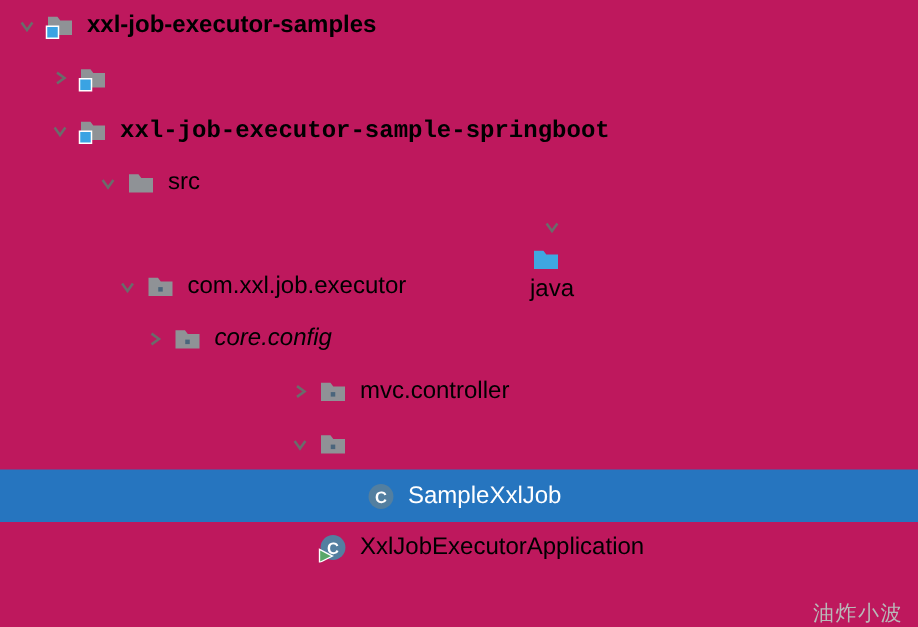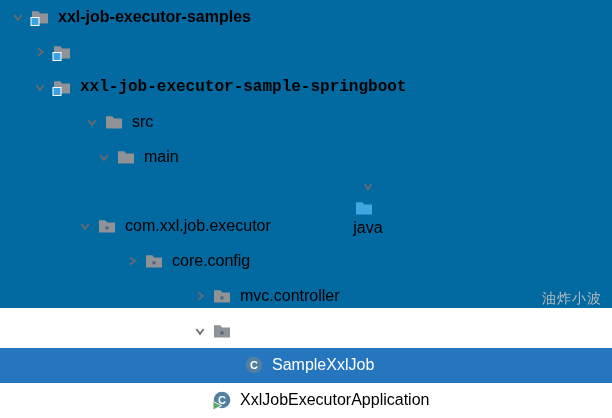--- a/index.html
+++ b/index.html
@@ -1,18 +1,18 @@
 <!DOCTYPE html>
 <html><head>
 <meta charset="utf-8">
 <style>
   * { margin:0; padding:0; box-sizing:border-box; }
   html,body { width:612px; height:418px; overflow:hidden; background:#fff;
               font-family:"Liberation Sans", sans-serif; }
-  .app { position:relative; width:612px; height:308px; background:#0369a1; }
+  .app { position:relative; width:612px; height:418px; background:#be185d; }
   .tree { position:absolute; top:0; left:0; width:100%; }
   .row { display:flex; align-items:center; height:34.8px; font-size:16px;
          color:#000; white-space:nowrap; cursor:pointer; }
   .row.bold { font-weight:700; }
   .row.selected { background:#2675BF; color:#ffffff; }
   .chev { width:24px; flex:0 0 24px; height:14px; display:inline-flex;
           align-items:center; justify-content:center; }
   .icon { width:20px; flex:0 0 20px; height:20px; display:inline-flex;
           align-items:center; justify-content:center; margin-right:8px; }
   .label { line-height:20px; }
@@ -58,45 +58,32 @@
           </svg>
         </span>
         <span class="icon">
           <svg width="20" height="20" viewBox="0 0 20 20">
             <path d="M2 4.2 H8.3 L10.2 6.6 H18 V16.4 H2 Z" fill="#8F9296"></path>
             <rect x="1" y="10.5" width="8" height="8" fill="#3AA3E3" stroke="#ffffff" stroke-width="1"></rect>
           </svg>
         </span>
         <span class="label">xxl-job-executor-sample-springboot</span>
       </div>
-      <div class="row" style="padding-left: 80px;">
+      <div class="row" style="padding-left: 60px;">
         <span class="chev">
           <svg width="14" height="14" viewBox="0 0 14 14">
             <polyline points="3.4,5 7,10 10.6,5" fill="none" stroke="#6B6B6B" stroke-width="1.7"></polyline>
           </svg>
         </span>
         <span class="icon">
           <svg width="20" height="20" viewBox="0 0 20 20">
             <path d="M2 4.2 H8.3 L10.2 6.6 H18 V16.4 H2 Z" fill="#8F9296"></path>
           </svg>
         </span>
         <span class="label">src</span>
-      </div>
-      <div class="row" style="padding-left: 92px;">
-        <span class="chev">
-          <svg width="14" height="14" viewBox="0 0 14 14">
-            <polyline points="3.4,5 7,10 10.6,5" fill="none" stroke="#6B6B6B" stroke-width="1.7"></polyline>
-          </svg>
-        </span>
-        <span class="icon">
-          <svg width="20" height="20" viewBox="0 0 20 20">
-            <path d="M2 4.2 H8.3 L10.2 6.6 H18 V16.4 H2 Z" fill="#8F9296"></path>
-          </svg>
-        </span>
-        <span class="label">main</span>
       </div>
       <div class="row" style="padding-left: 124px; flex-direction: column;">
         <span class="chev">
           <svg width="14" height="14" viewBox="0 0 14 14">
             <polyline points="3.4,5 7,10 10.6,5" fill="none" stroke="#6B6B6B" stroke-width="1.7"></polyline>
           </svg>
         </span>
         <span class="icon">
           <svg width="20" height="20" viewBox="0 0 20 20">
             <path d="M2 4.2 H8.3 L10.2 6.6 H18 V16.4 H2 Z" fill="#3FA7E1"></path>
@@ -111,21 +98,21 @@
           </svg>
         </span>
         <span class="icon">
           <svg width="20" height="20" viewBox="0 0 20 20">
             <path d="M2 4.2 H8.3 L10.2 6.6 H18 V16.4 H2 Z" fill="#8F9296"></path>
             <rect x="8.5" y="10.4" width="3" height="3" fill="#4A657C"></rect>
           </svg>
         </span>
         <span class="label">com.xxl.job.executor</span>
       </div>
-      <div class="row" style="padding-left: 120px;">
+      <div class="row" style="padding-left: 91px; font-style: italic;">
         <span class="chev">
           <svg width="14" height="14" viewBox="0 0 14 14">
             <polyline points="5,3.4 10,7 5,10.6" fill="none" stroke="#6B6B6B" stroke-width="1.7"></polyline>
           </svg>
         </span>
         <span class="icon">
           <svg width="20" height="20" viewBox="0 0 20 20">
             <path d="M2 4.2 H8.3 L10.2 6.6 H18 V16.4 H2 Z" fill="#8F9296"></path>
             <rect x="8.5" y="10.4" width="3" height="3" fill="#4A657C"></rect>
           </svg>

